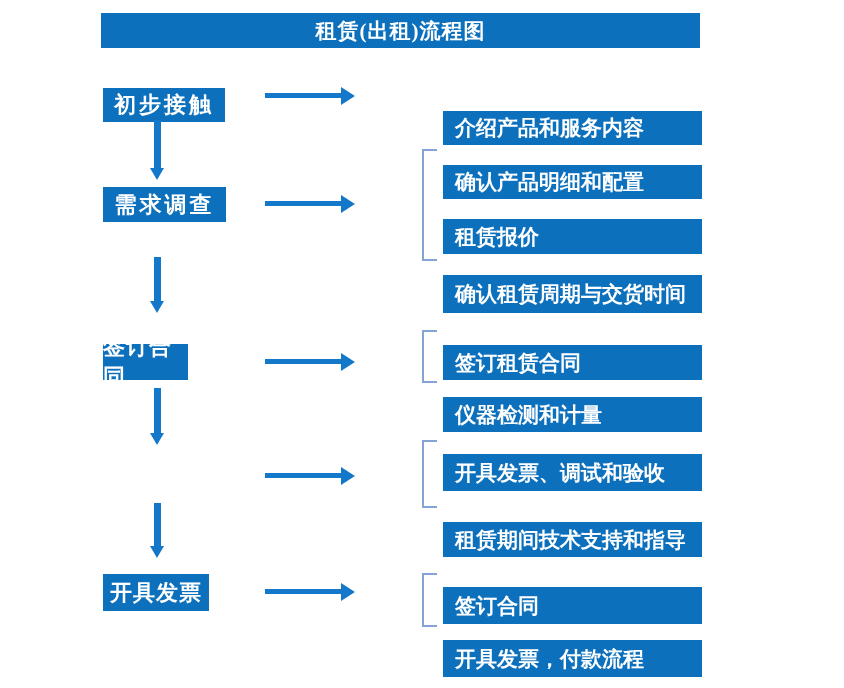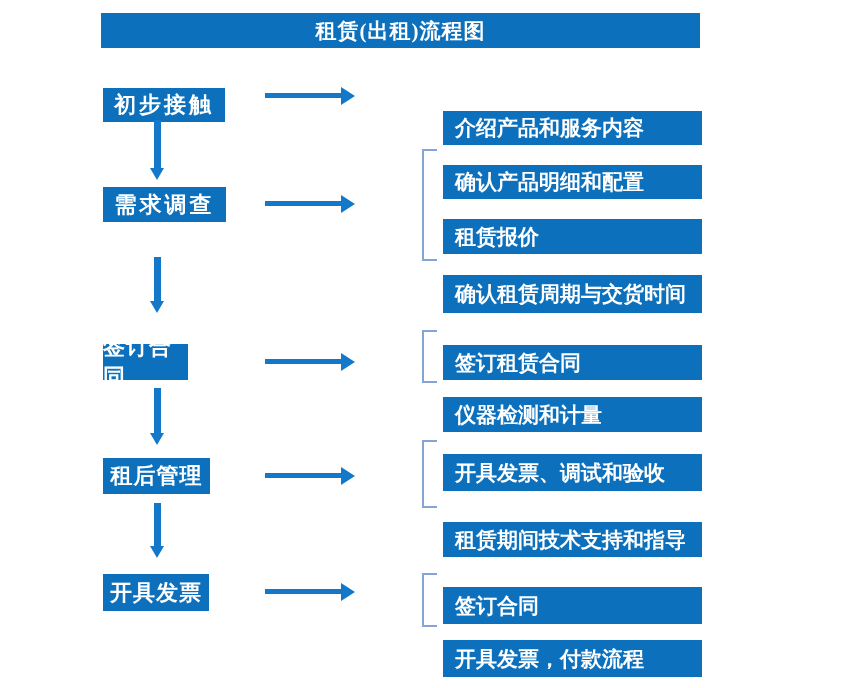--- a/index.html
+++ b/index.html
@@ -57,21 +57,20 @@
 
 <div class="canvas">
 
   <div class="title-bar">
     <span>租赁(出租)流程图</span>
   </div>
 
   <div class="lbox wide" style="top:88px;height:34px;width:122px">初步接触</div>
   <div class="lbox wide" style="top:187px;height:35px;width:123px">需求调查</div>
   <div class="lbox narrow" style="top:344px;height:36px;width:85px">签订合同</div>
-  <div class="lbox narrow" style="top:458px;height:36px;width:107px">租后管理</div>
   <div class="lbox narrow" style="top:574px;height:37px;width:106px">开具发票</div>
 
   <div class="rbox" style="top:79px;height:34px">介绍产品和服务内容</div>
 
   <div class="rbox" style="top:133px;height:34px">确认产品明细和配置</div>
   <div class="rbox" style="top:187px;height:35px">租赁报价</div>
   <div class="rbox" style="top:243px;height:38px">确认租赁周期与交货时间</div>
 
   <div class="rbox" style="top:313px;height:35px">签订租赁合同</div>
   <div class="rbox" style="top:365px;height:35px">仪器检测和计量</div>

